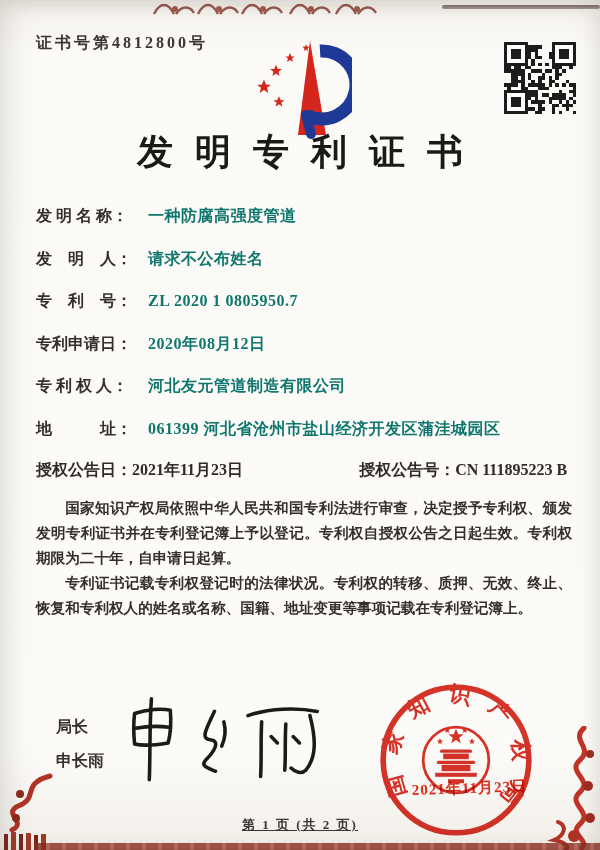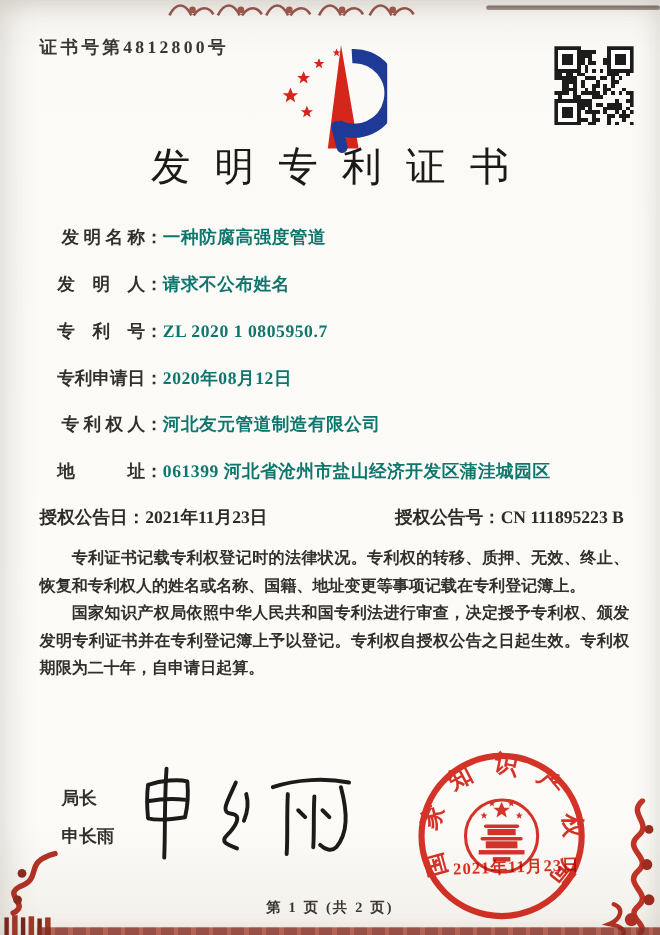--- a/index.html
+++ b/index.html
@@ -12,38 +12,38 @@
   .page{position:absolute;inset:0;}
   .page::after{ 
     content:"";position:absolute;inset:0;pointer-events:none;
     box-shadow:inset 14px 0 22px rgba(90,80,70,.10), inset -10px 0 18px rgba(90,80,70,.08), inset 0 10px 16px rgba(90,80,70,.06);
   }
   .cert-no{position:absolute;left:36px;top:33px;font-size:16px;font-weight:700;letter-spacing:3px;color:#3a3632;}
   .logo{position:absolute;left:248px;top:36px;width:104px;height:104px;}
   .qr{position:absolute;left:504px;top:42px;width:72px;height:72px;}
   .qr svg{width:100%;height:100%;shape-rendering:crispEdges;}
   .title{position:absolute;left:0;right:0;top:128px;text-align:center;
-    font-size:36px;font-weight:400;letter-spacing:22px;padding-left:22px;color:#1c1a18;}
+    font-size:36px;font-weight:700;letter-spacing:22px;padding-left:22px;color:#1c1a18;}
   .fields{position:absolute;left:36px;top:206px;width:540px;}
   .frow{display:flex;align-items:baseline;height:42.5px;font-size:16px;font-weight:700;}
-  .flabel{flex:0 0 112px;white-space:pre;color:#33302c;text-align:right;}
+  .flabel{flex:0 0 112px;white-space:pre;color:#33302c;}
   .fvalue{color:#0f766e;letter-spacing:.5px;white-space:nowrap;}
   .grant{position:absolute;left:36px;top:460px;width:545px;display:flex;font-size:16px;font-weight:700;gap:24px;}
   .grant .gcell{white-space:nowrap;}
   .grant .gap{flex:0 0 68px;}
   .paras{position:absolute;left:36px;top:496px;width:536px;font-size:14.6px;line-height:1.72;
     font-weight:600;color:#33302c;text-align:justify;}
   .paras p{margin:0;text-indent:2em;}
   .signer{position:absolute;left:56px;top:710px;font-size:16px;font-weight:700;line-height:2.1;color:#33302c;}
   .signature{position:absolute;left:122px;top:682px;width:210px;height:105px;}
   .seal{position:absolute;left:376px;top:670px;width:160px;height:180px;mix-blend-mode:multiply;opacity:.94;}
   .seal-date{position:absolute;left:382px;top:779px;width:175px;text-align:center;color:#dd2f1f;
     font-size:15px;font-weight:700;letter-spacing:1px;transform:rotate(-2deg);mix-blend-mode:multiply;}
   .footer{position:absolute;left:0;right:0;top:816px;text-align:center;font-size:13px;font-weight:600;
-    letter-spacing:2px;color:#3a3632;}
+    letter-spacing:2px;color:#3a3632;text-decoration:underline;}
   .orn-top{position:absolute;left:150px;top:0;width:255px;height:15px;opacity:.9;}
   .line-topright{position:absolute;left:442px;top:5px;width:158px;height:4px;border-radius:2px;
     background:linear-gradient(180deg,#5f4f49,#94817a);opacity:.8;}
   .orn-bl{position:absolute;left:0;top:772px;width:58px;height:78px;}
   .orn-br{position:absolute;left:540px;top:726px;width:60px;height:124px;}
   .band-bottom{position:absolute;left:34px;right:0;bottom:0;height:7px;opacity:.8;
     background:repeating-linear-gradient(90deg,#8a2b1f 0 12px,#b04734 12px 16px);}
   .sig-stroke{fill:none;stroke:#1d1b1a;stroke-width:3.4;stroke-linecap:round;stroke-linejoin:round;}
 </style>
 </head>
@@ -284,22 +284,22 @@
     </div>
   </div>
 
   <div class="grant">
     <span class="gcell"><span>授权公告日：</span><span>2021年11月23日</span></span>
     <span class="gap"></span>
     <span class="gcell"><span>授权公告号：</span><span>CN 111895223 B</span></span>
   </div>
 
   <div class="paras">
+    <p>国家知识产权局依照中华人民共和国专利法进行审查，决定授予专利权、颁发发明专利证书并在专利登记簿上予以登记。专利权自授权公告之日起生效。专利权期限为二十年，自申请日起算。</p>
     <p>专利证书记载专利权登记时的法律状况。专利权的转移、质押、无效、终止、恢复和专利权人的姓名或名称、国籍、地址变更等事项记载在专利登记簿上。</p>
-    <p>国家知识产权局依照中华人民共和国专利法进行审查，决定授予专利权、颁发发明专利证书并在专利登记簿上予以登记。专利权自授权公告之日起生效。专利权期限为二十年，自申请日起算。</p>
   </div>
 
   <div class="signer">
     <div>局长</div>
     <div>申长雨</div>
   </div>
 
   <svg class="signature" viewBox="0 0 200 100">
     <path class="sig-stroke" d="M28,16 C26,45 27,70 26,93"></path>
     <path class="sig-stroke" d="M12,30 C24,26 38,25 46,27 C47,38 46,50 44,58 C32,60 20,61 12,59 C11,49 11,38 12,30 Z"></path>

